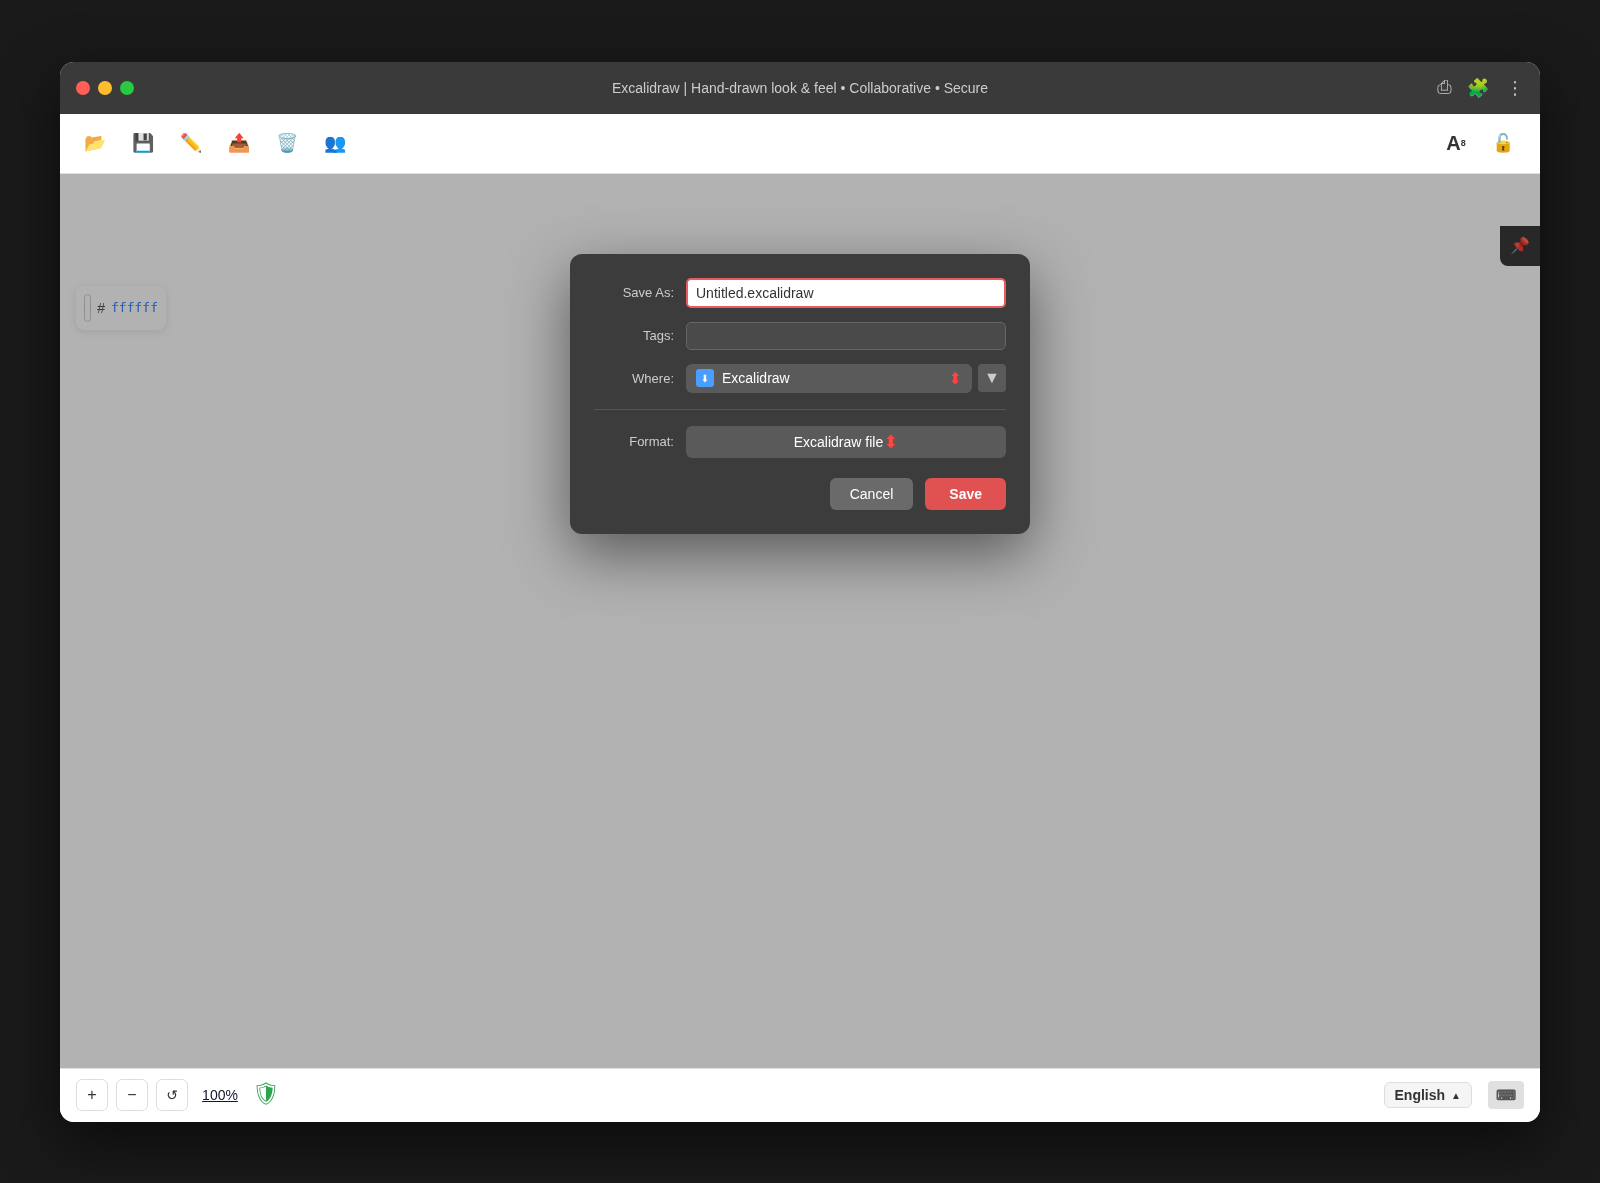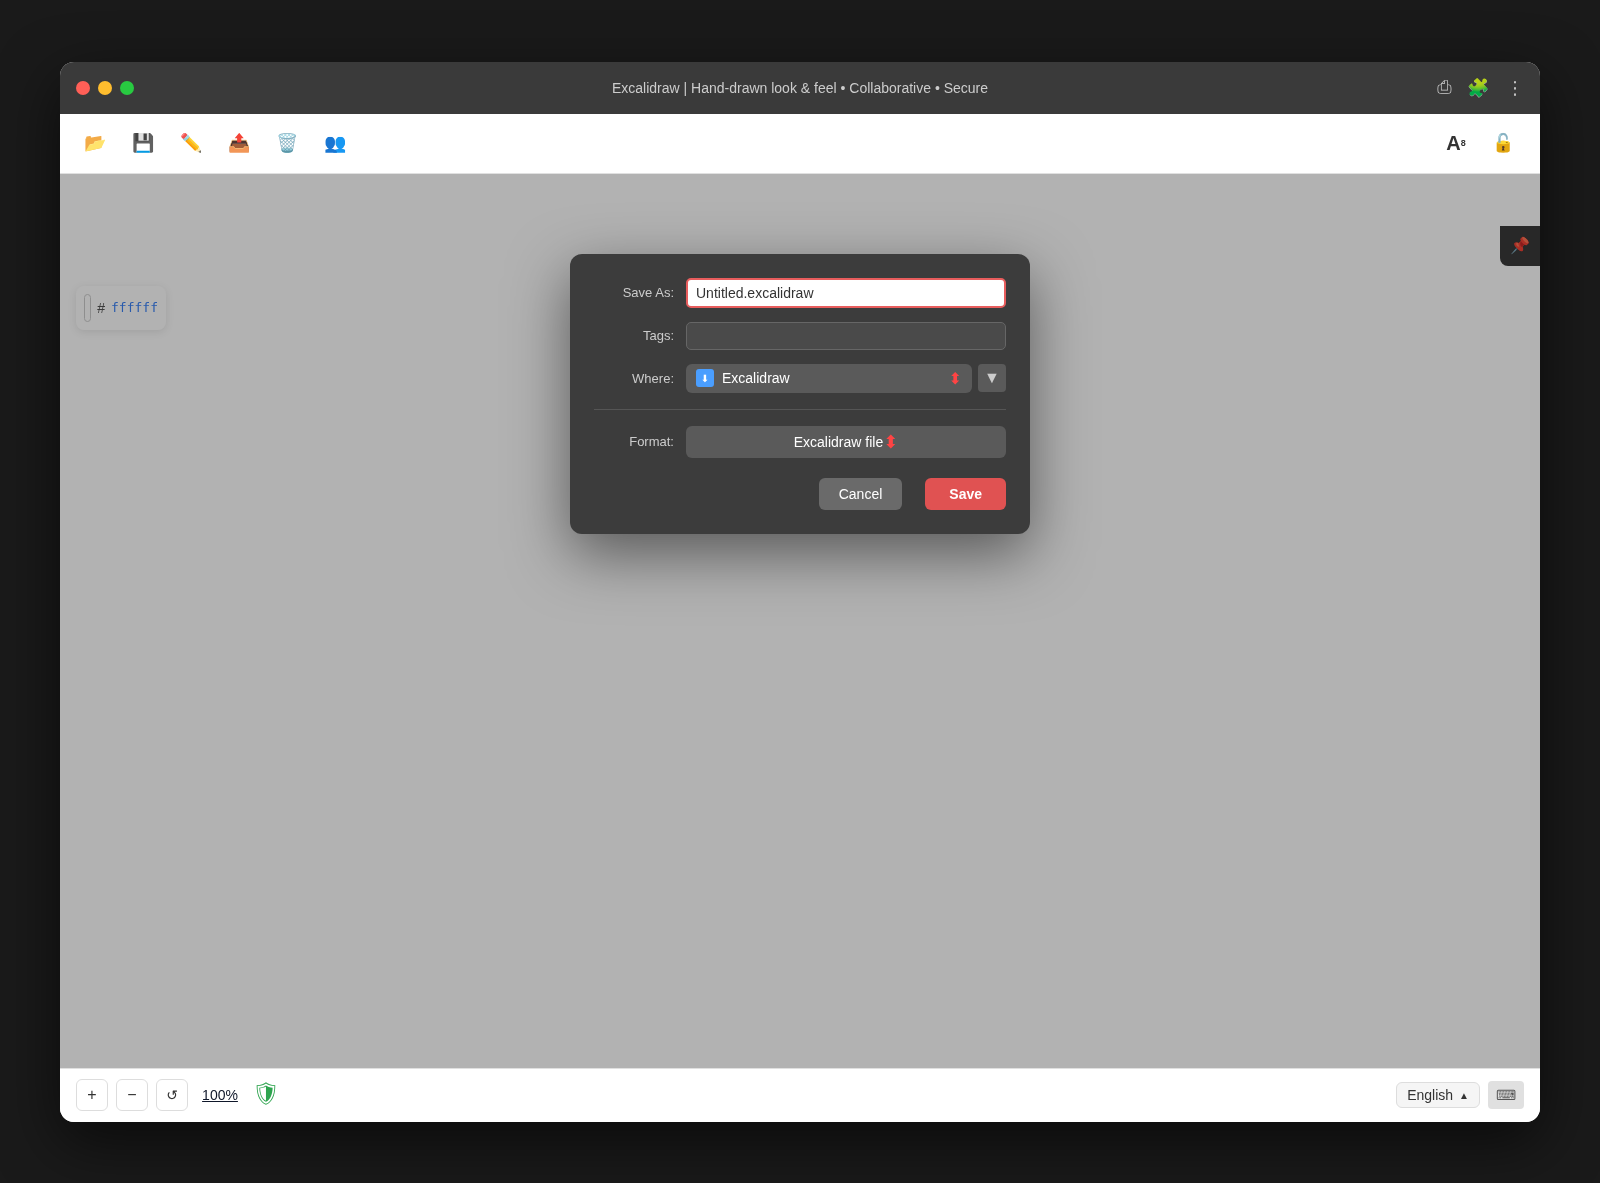--- a/index.html
+++ b/index.html
@@ -191,21 +191,22 @@
       width: 28px;
       height: 28px;
       color: #2da44e;
       font-size: 20px;
     }
 
     .bottom-right {
       margin-left: auto;
       display: flex;
       align-items: center;
-      gap: 8px;
+      gap: 16px;
+      font-weight: bold;
     }
     .language-select {
       display: flex;
       align-items: center;
       gap: 6px;
       background: #f5f5f5;
       border: 1px solid #ddd;
       border-radius: 6px;
       padding: 4px 10px;
       cursor: pointer;
@@ -334,21 +335,21 @@
       justify-content: center;
       cursor: pointer;
     }
     .format-spinner {
       color: #ff4444;
       font-size: 18px;
     }
     .dialog-actions {
       display: flex;
       justify-content: flex-end;
-      gap: 23px;
+      gap: 12px;
       margin-top: 20px;
     }
     .btn-cancel {
       background: #6a6a6a;
       color: #ffffff;
       border: none;
       border-radius: 6px;
       padding: 8px 20px;
       font-size: 14px;
       cursor: pointer;

